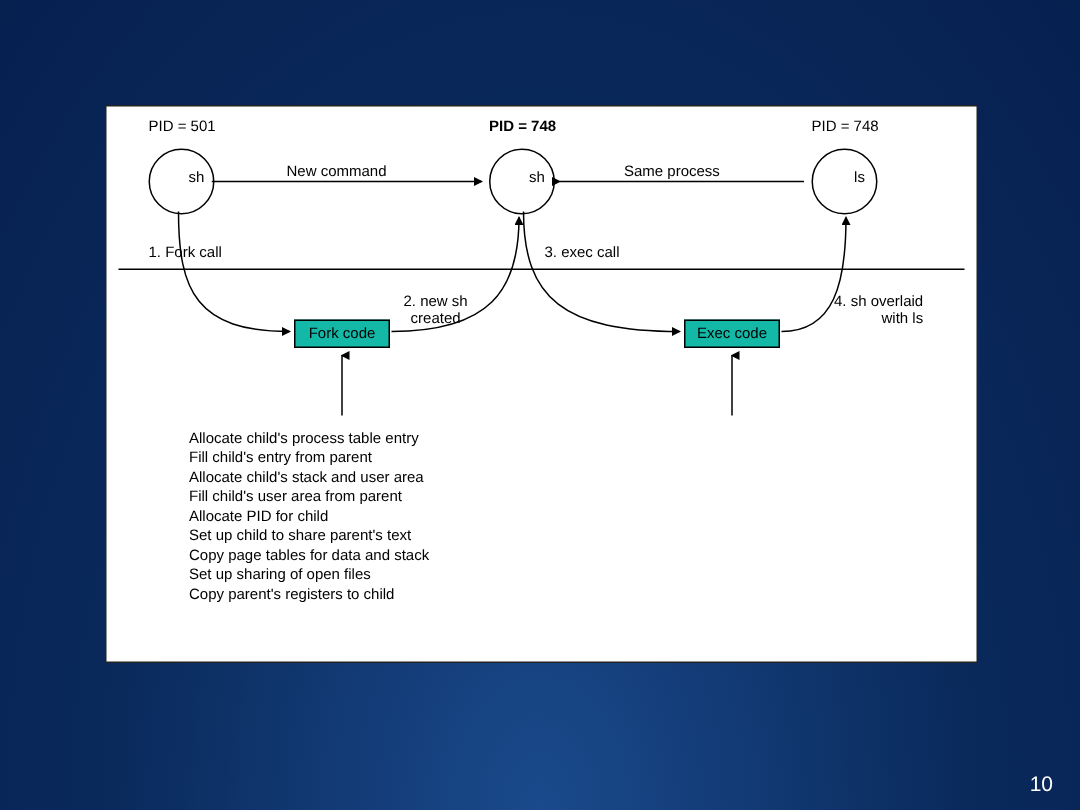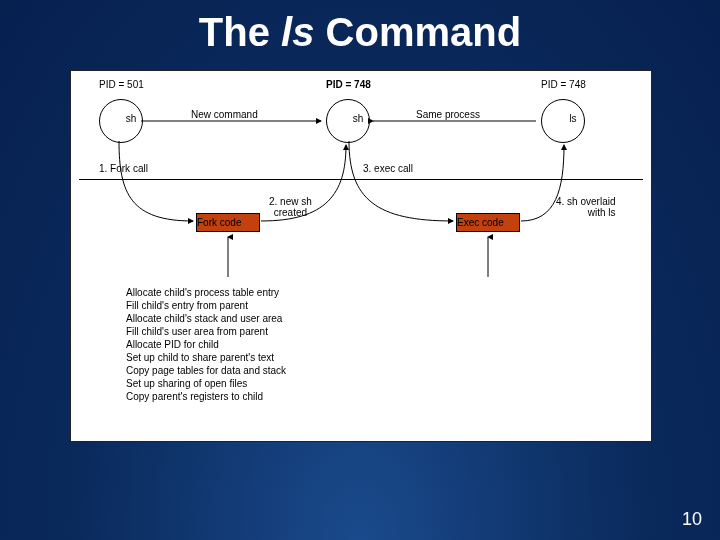--- a/index.html
+++ b/index.html
@@ -6,35 +6,32 @@
   .slide{position:relative;width:720px;height:540px;background:radial-gradient(ellipse at 50% 100%,#1a4a8c 0%,#0a2a5c 55%,#062050 100%)}
   .title{position:absolute;top:10px;left:0;width:100%;text-align:center;color:#fff;font-size:40px;font-weight:bold}
   .title .it{font-style:italic}
   .panel{position:absolute;left:70px;top:70px;width:580px;height:370px;background:#fff;border:1px solid #222}
   .panel *{position:absolute;font-family:Arial,Helvetica,sans-serif;color:#000}
   .pid{font-size:10px}
   .circ{width:42px;height:42px;border:1px solid #000;border-radius:50%;background:#fff}
   .clabel{font-size:10px;text-align:center;width:64px}
   .alabel{font-size:10px}
   .divider{left:8px;top:108px;width:564px;height:0;border-top:1px solid #000}
-  .box{border:1px solid #000;font-size:10px;padding:3px 0;background:#c2410c}
+  .box{border:1px solid #000;font-size:10px;text-align:center;padding:3px 0;background:#14b8a6}
   .step{font-size:10px}
   .list{font-size:10px;line-height:13px}
   .caption{position:absolute;left:0;top:450px;width:100%;text-align:center;color:#fff;font-size:24px;line-height:28px}
   .caption .it{font-style:italic}
-  .pagenum{position:absolute;right:18px;bottom:10px;color:#fff;font-size:18px}
+  .pagenum{position:absolute;right:18px;bottom:10px;color:#fff;font-size:14px}
   svg{position:absolute}
 </style>
 </head>
 <body>
 
 <div class="slide">
-  <div class="title">
-    <span>The </span><span class="it">ls</span><span> Command</span>
-  </div>
 
   <div class="panel">
 
     <div class="pid" style="left:28px;top:8px">PID = 501</div>
     <div class="pid" style="left:255px;top:8px;font-weight:bold">PID = 748</div>
     <div class="pid" style="left:470px;top:8px">PID = 748</div>
 
     <div class="circ" style="left:28px;top:28px"></div>
     <div class="clabel" style="left:28px;top:42px">sh</div>
 

